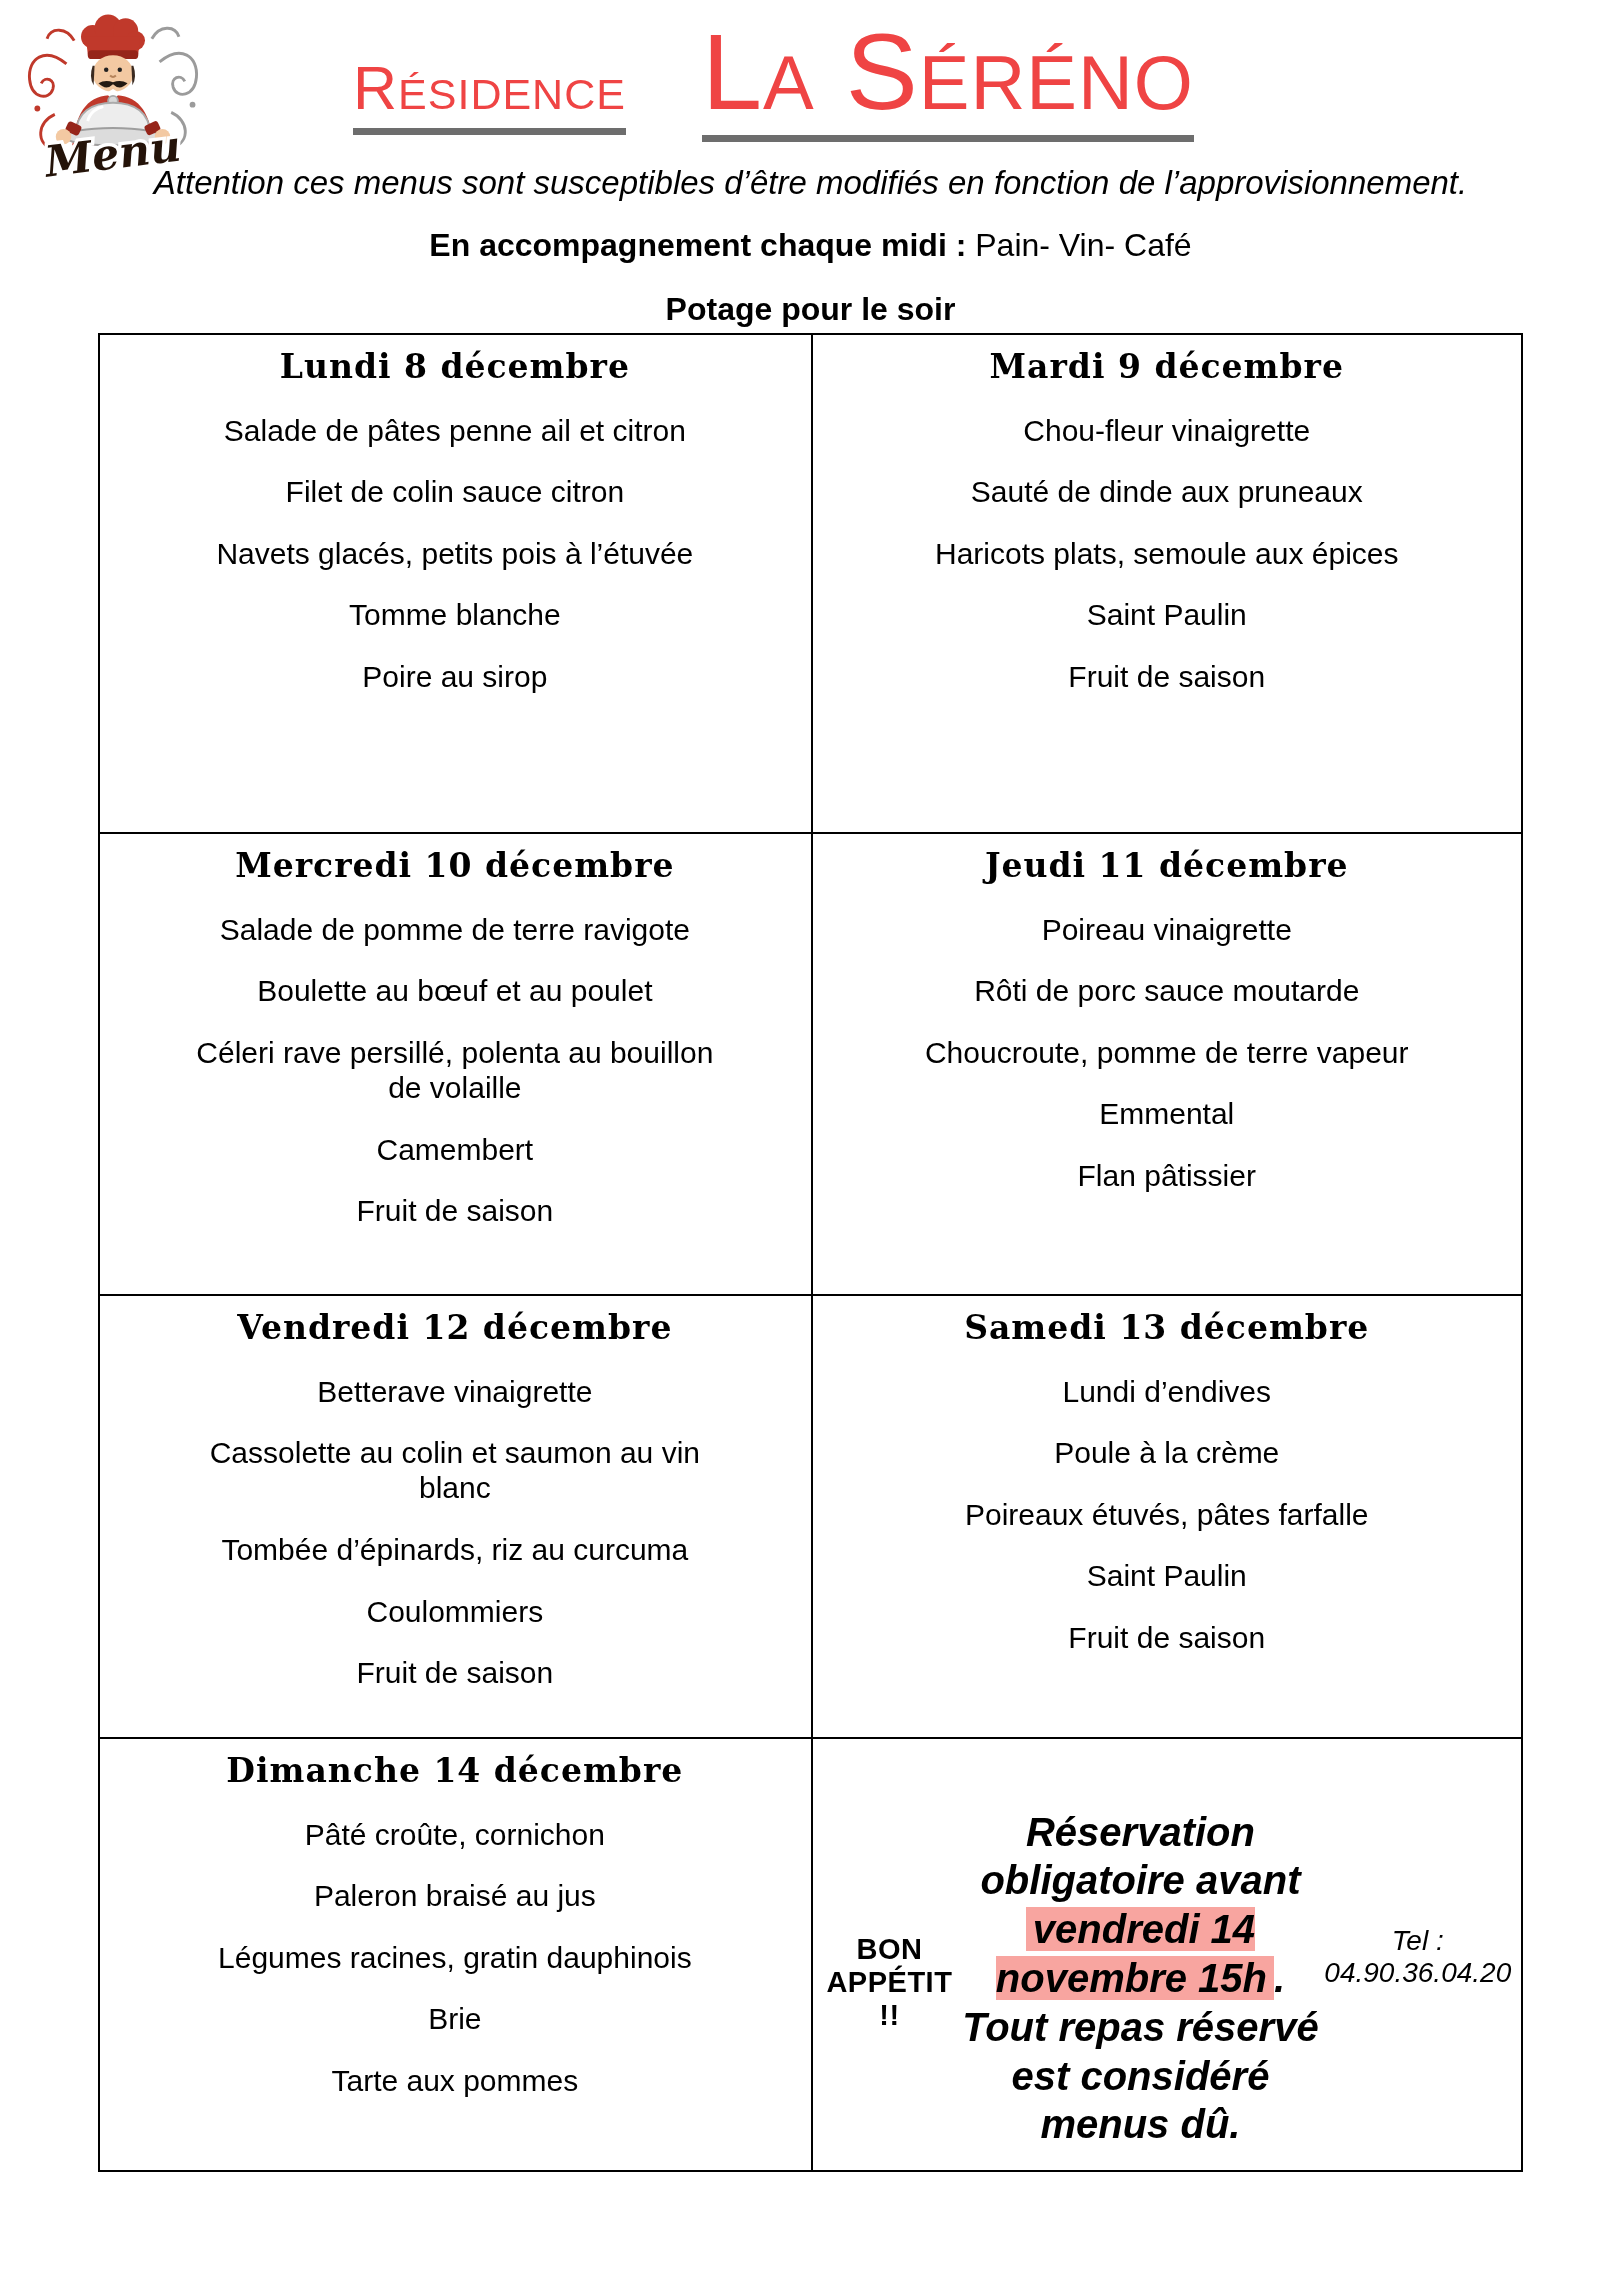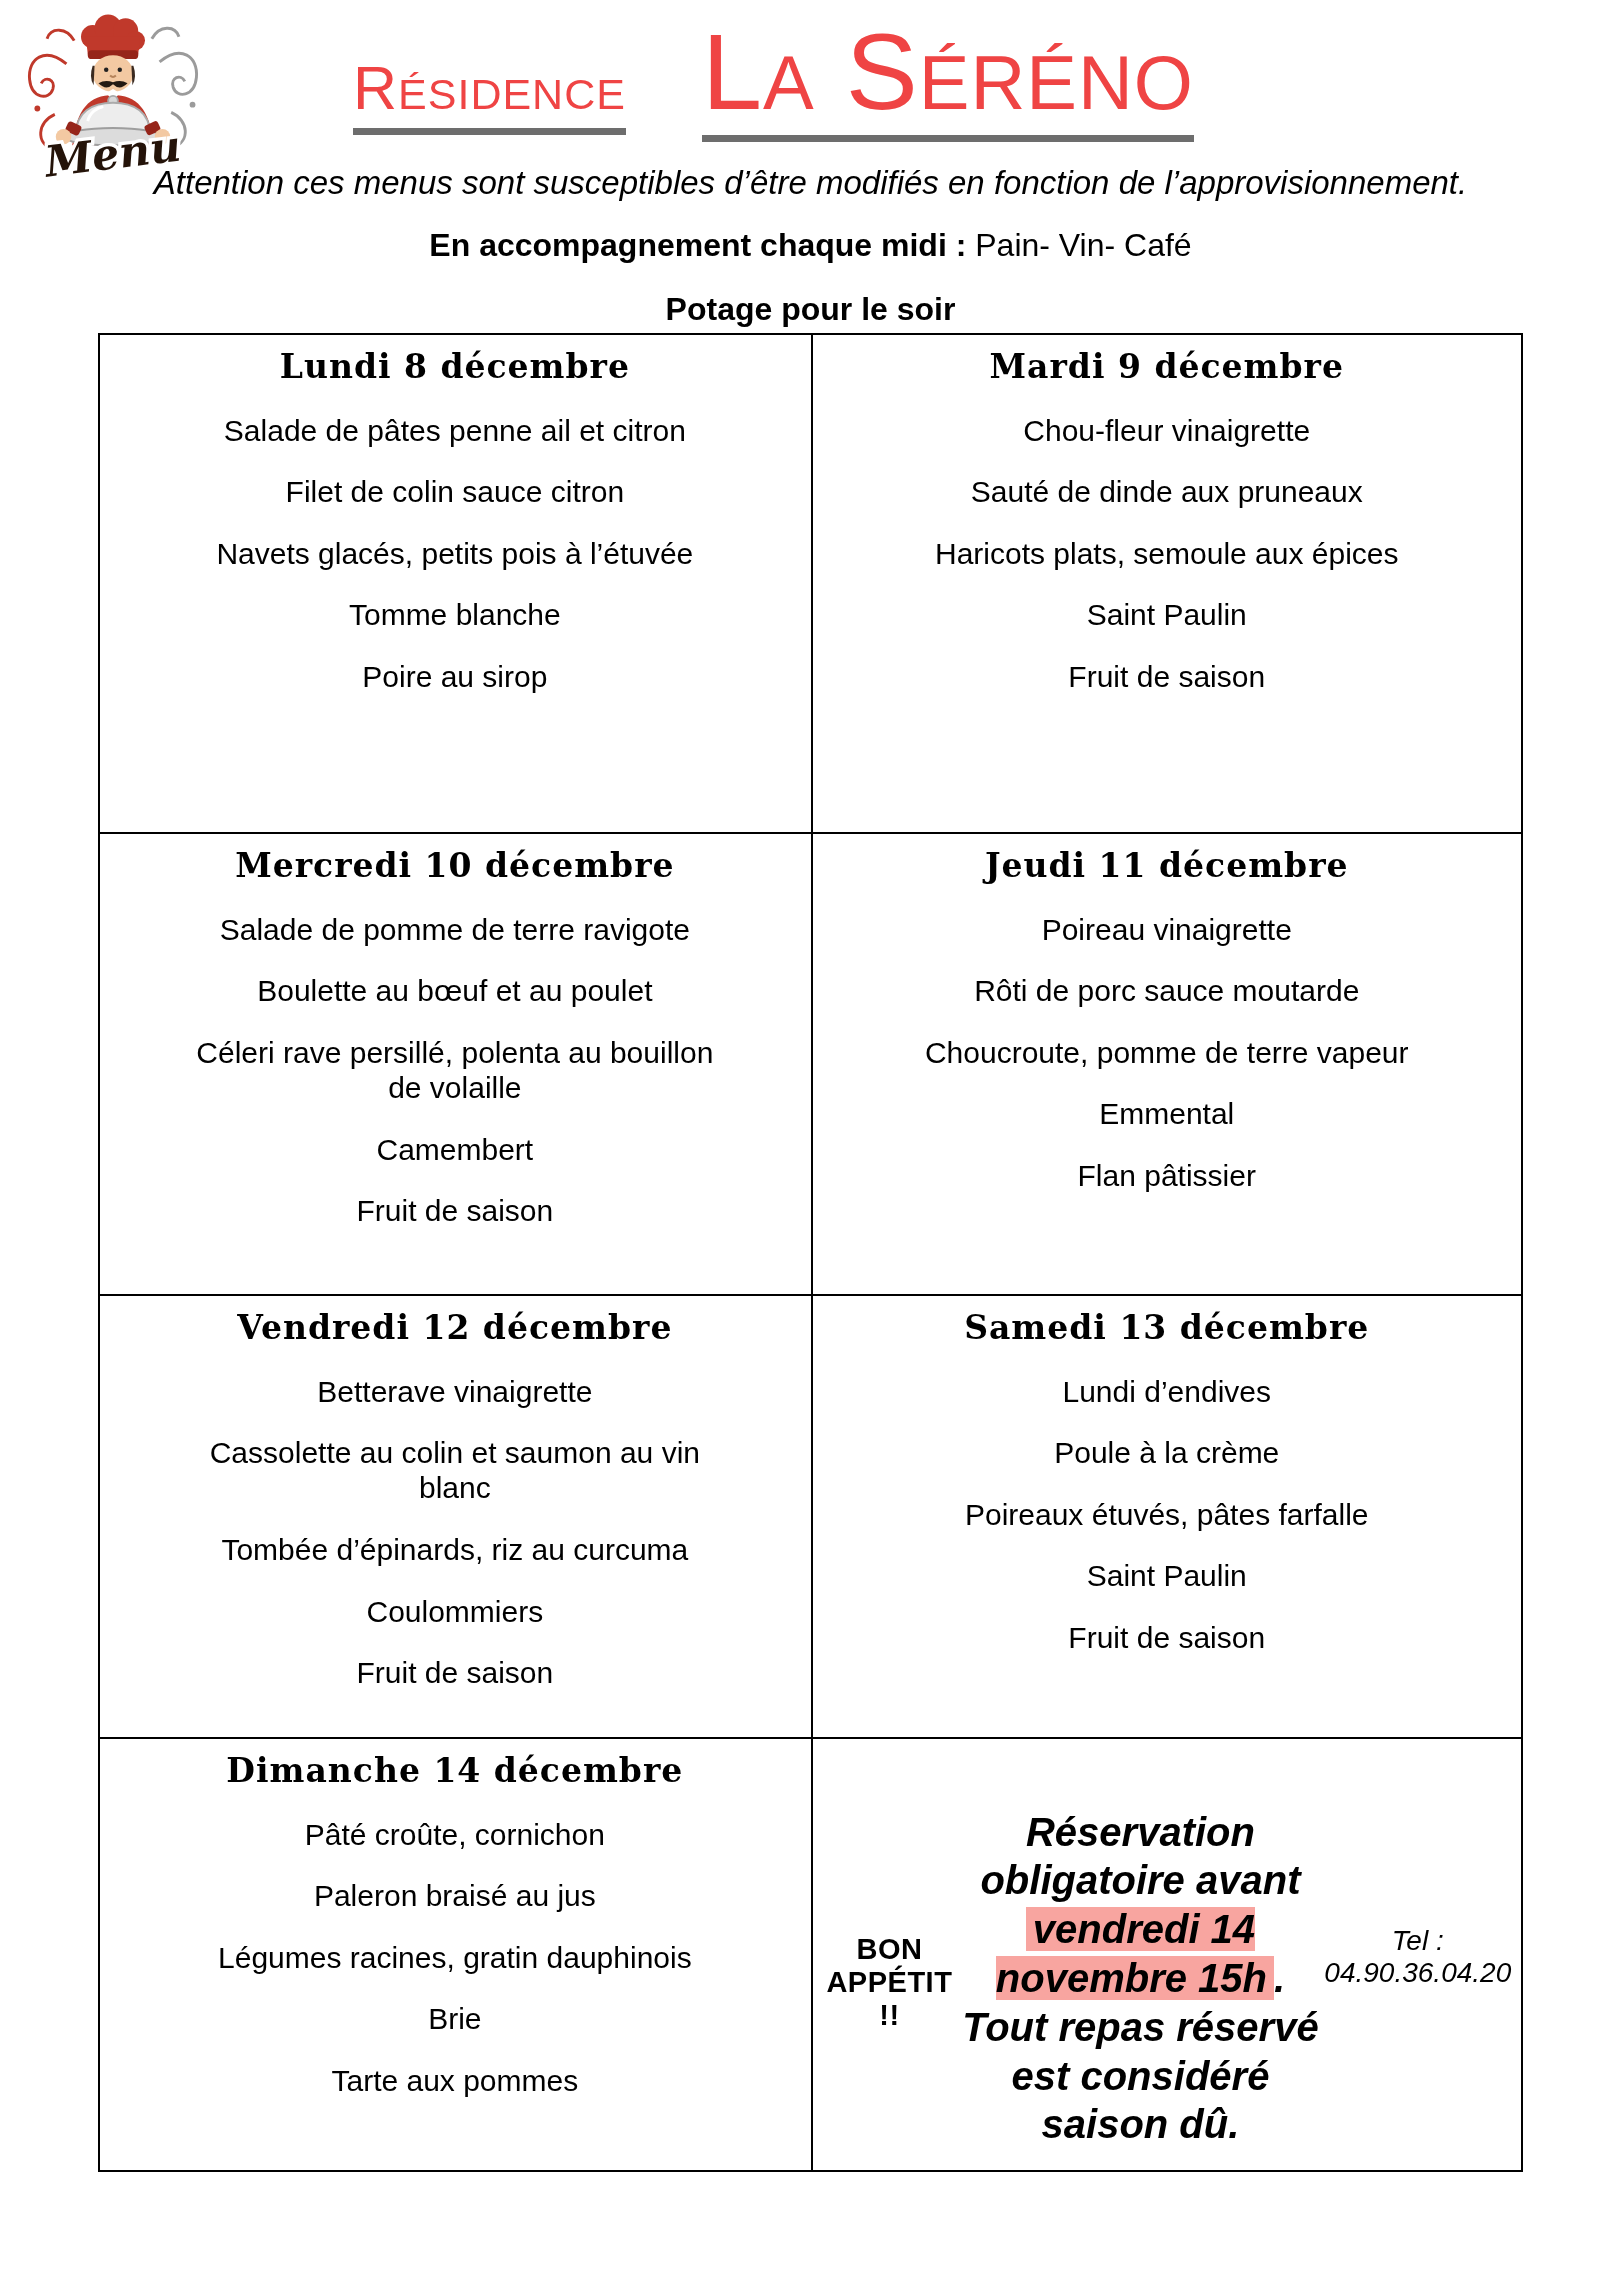--- a/index.html
+++ b/index.html
@@ -172,20 +172,20 @@
       <p class="dish">Brie</p>
       <p class="dish">Tarte aux pommes</p>
     </div>
 
     <div class="cell info-cell">
       <div class="bon">BON APPÉTIT !!</div>
       <div class="resv">
         <span>Réservation obligatoire avant</span><br>
         <span class="hl">vendredi 14 novembre 15h</span><span>.</span><br>
         <span>Tout repas réservé est considéré</span><br>
-        <span>saison dû.</span>
+        <span>menus dû.</span>
       </div>
       <div class="phone">Tel : 04.90.36.04.20</div>
     </div>
 
   </div>
 </div>
 
 
 </body></html>

